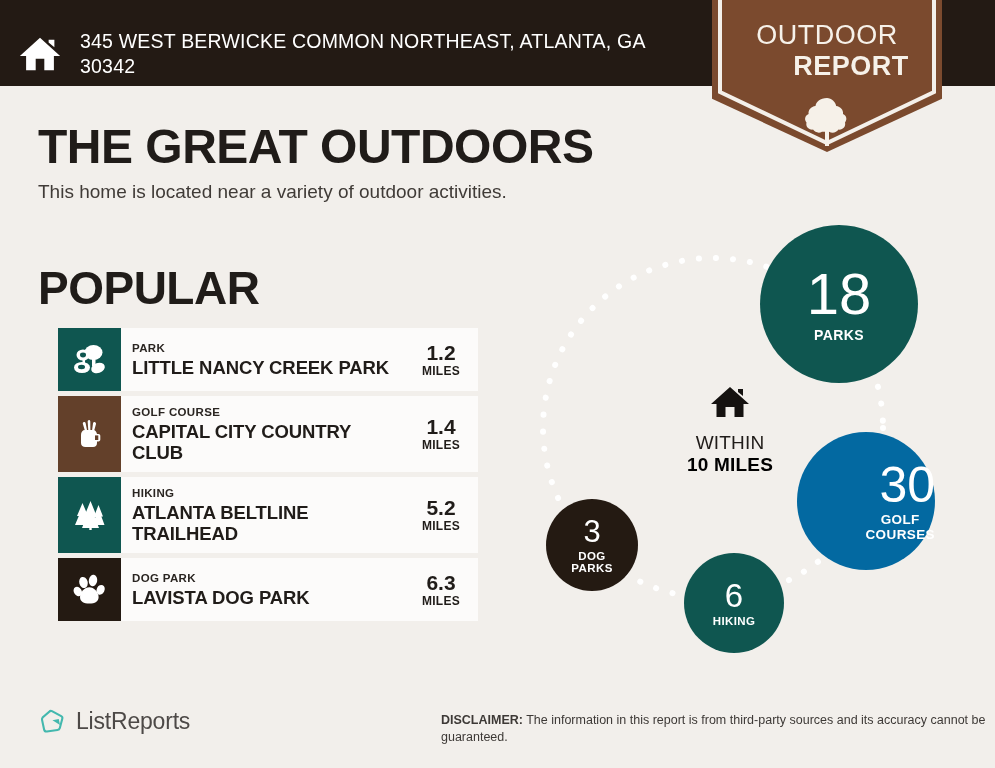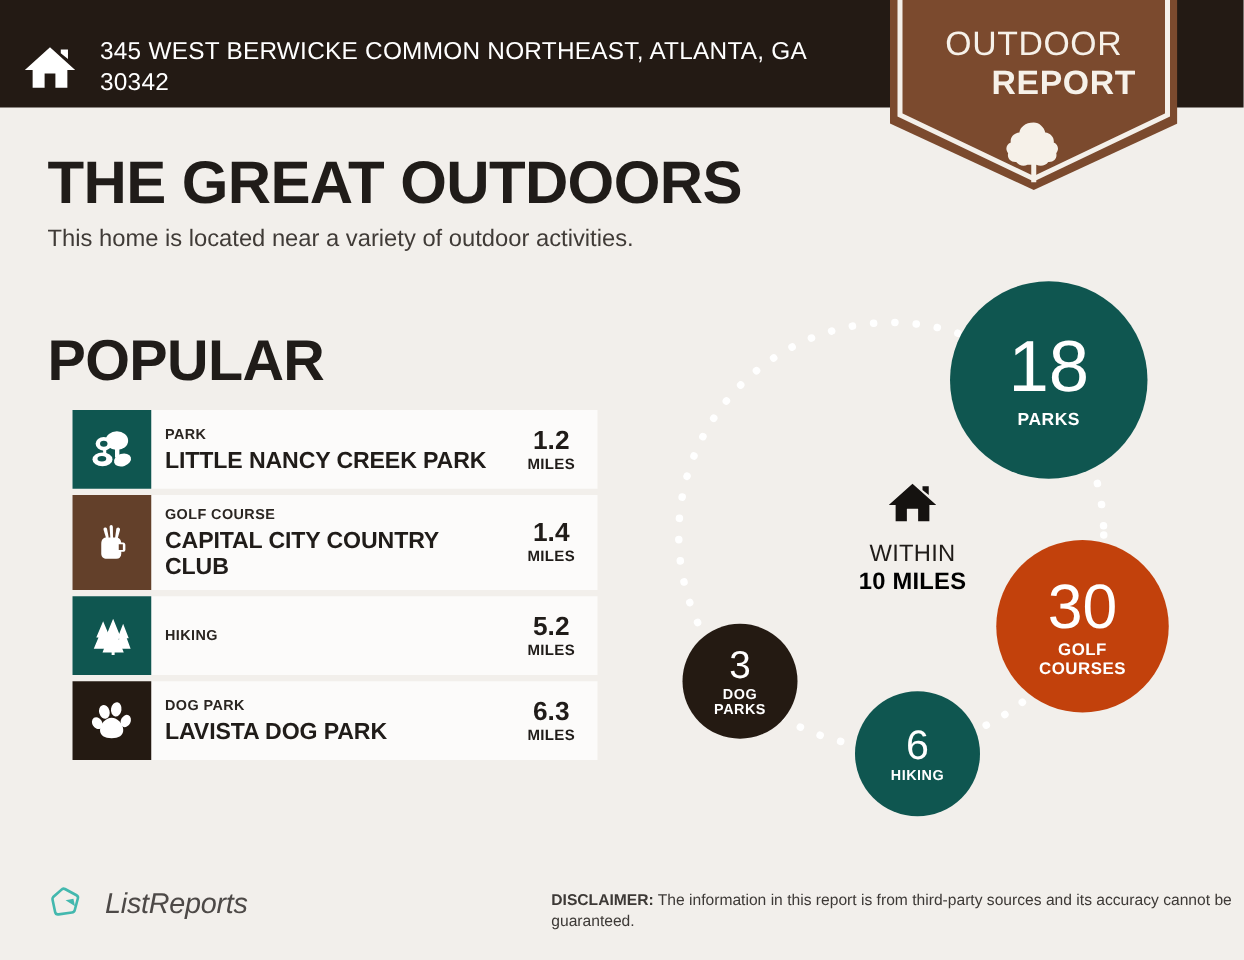--- a/index.html
+++ b/index.html
@@ -236,21 +236,22 @@
     left: 240px; top: 0px;
     width: 158px; height: 158px;
     background: #0f5650;
   }
   .bubble-parks .b-num { font-size: 58px; }
   .bubble-parks .b-lab { font-size: 14px; margin-top: 5px; }
 
   .bubble-golf {
     left: 277px; top: 207px;
     width: 138px; height: 138px;
-    background: #c2410c;
+    background: #0369a1;
+    align-items: flex-end;
   }
   .bubble-golf .b-num { font-size: 50px; }
   .bubble-golf .b-lab { font-size: 13.5px; margin-top: 3px; }
 
   .bubble-dog {
     left: 26px; top: 274px;
     width: 92px; height: 92px;
     background: #241a12;
   }
   .bubble-dog .b-num { font-size: 31px; }
@@ -290,23 +291,22 @@
     line-height: 22px;
     letter-spacing: 0.2px;
   }
 
   
   .footer-logo {
     position: absolute;
     left: 38px;
     top: 708px;
     display: flex;
-    align-items: center;
-    gap: 18px;
-    font-style: italic;
+    align-items: flex-start;
+    gap: 10px;
   }
   .footer-logo-mark { width: 28px; height: 28px; }
   .footer-logo-text {
     font-size: 23px;
     font-weight: 400;
     color: #4d4947;
     letter-spacing: -0.2px;
   }
   .disclaimer {
     position: absolute;
@@ -406,20 +406,21 @@
     <div class="row-icon teal">
       <svg width="36" height="32" viewBox="0 0 36 32">
         <path d="M10.5 4 L16 17 L14.2 17 L18 26 L3 26 L6.8 17 L5 17 Z" fill="#ffffff"></path>
         <path d="M26.5 6 L31 17.5 L29.4 17.5 L32.5 26 L20.5 26 L23.6 17.5 L22 17.5 Z" fill="#ffffff"></path>
         <path d="M18.5 2 L25 18 L22.8 18 L27 29 L10 29 L14.2 18 L12 18 Z" fill="#ffffff"></path>
         <rect x="17.3" y="27" width="2.4" height="4" fill="#ffffff"></rect>
       </svg>
     </div>
     <div class="row-body">
       <div class="row-cat">HIKING</div>
+      <div class="row-name">ATLANTA BELTLINE TRAILHEAD</div>
     </div>
     <div class="row-dist">
       <div class="dist-num">5.2</div>
       <div class="dist-unit">MILES</div>
     </div>
   </div>
 
   <div class="list-row">
     <div class="row-icon dark">
       <svg width="34" height="34" viewBox="0 0 34 34">

